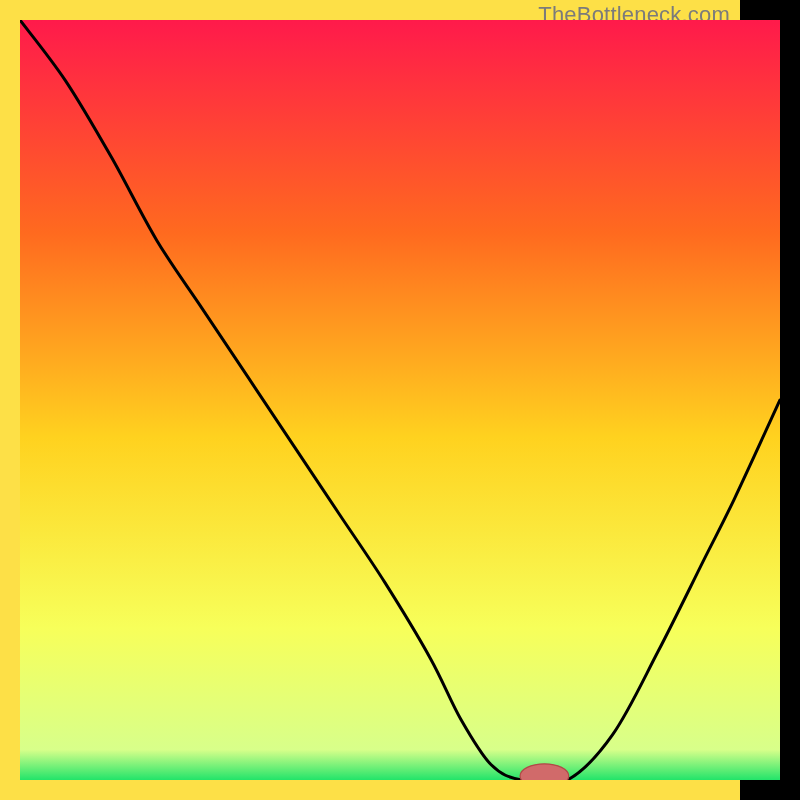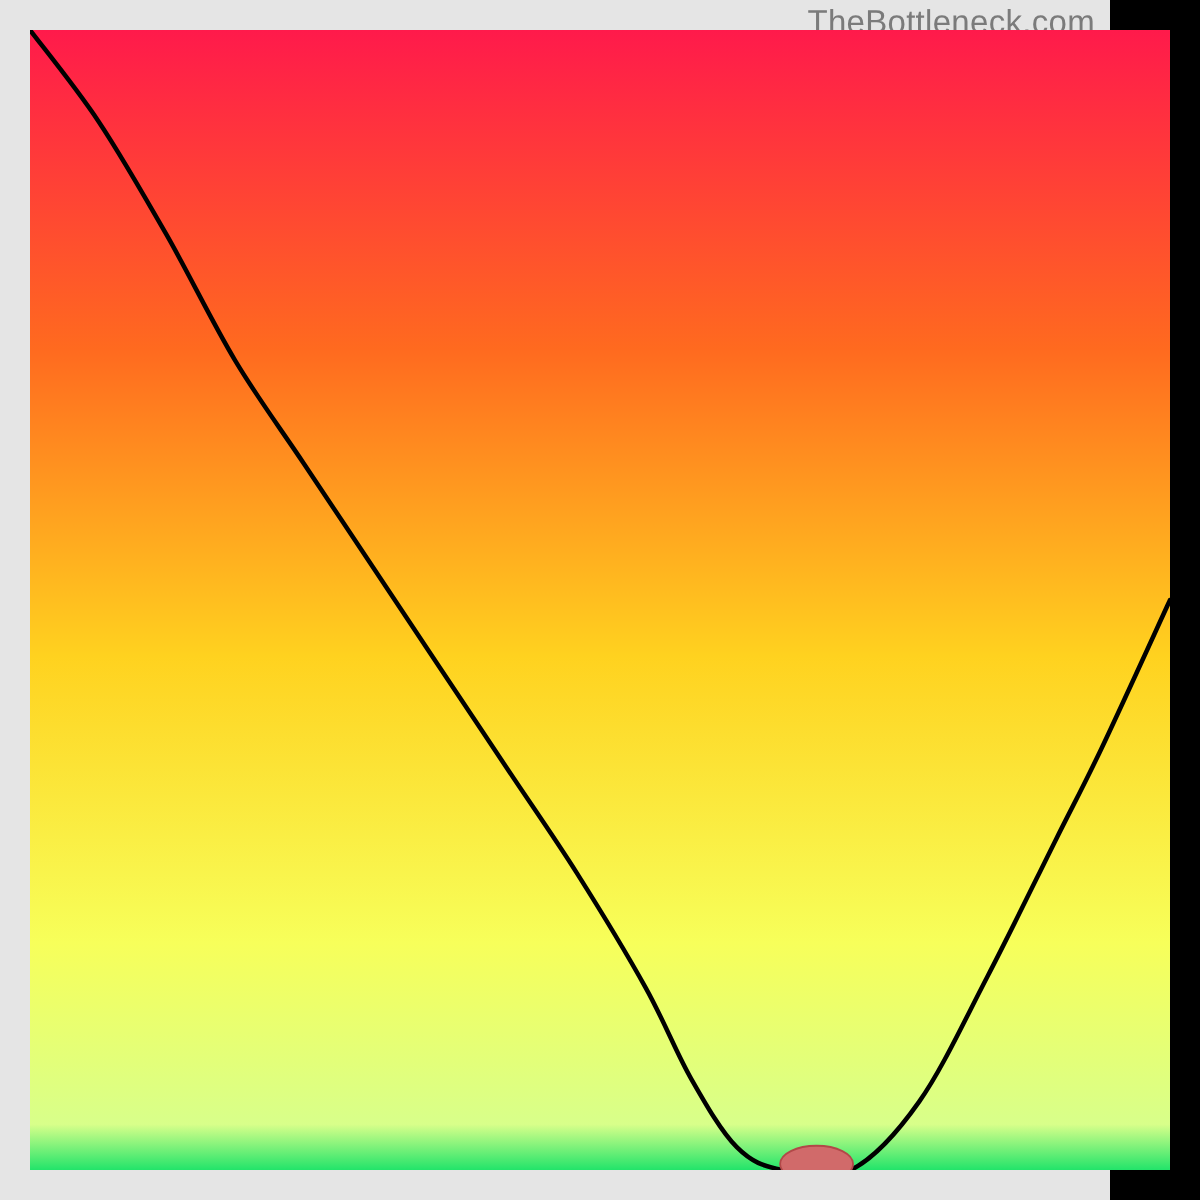--- a/index.html
+++ b/index.html
@@ -8,21 +8,21 @@
     width: 800px;
     height: 800px;
     background: #000;
     overflow: hidden;
     font-family: Arial, Helvetica, sans-serif;
   }
   .stage {
     position: relative;
     width: 740px;
     height: 800px;
-    background: #e5e5e5;
+    background: #fde047;
   }
   .plot {
     position: absolute;
     left: 20px;
     top: 20px;
     width: 760px;
     height: 760px;
   }
   .plot svg {
     display: block;

